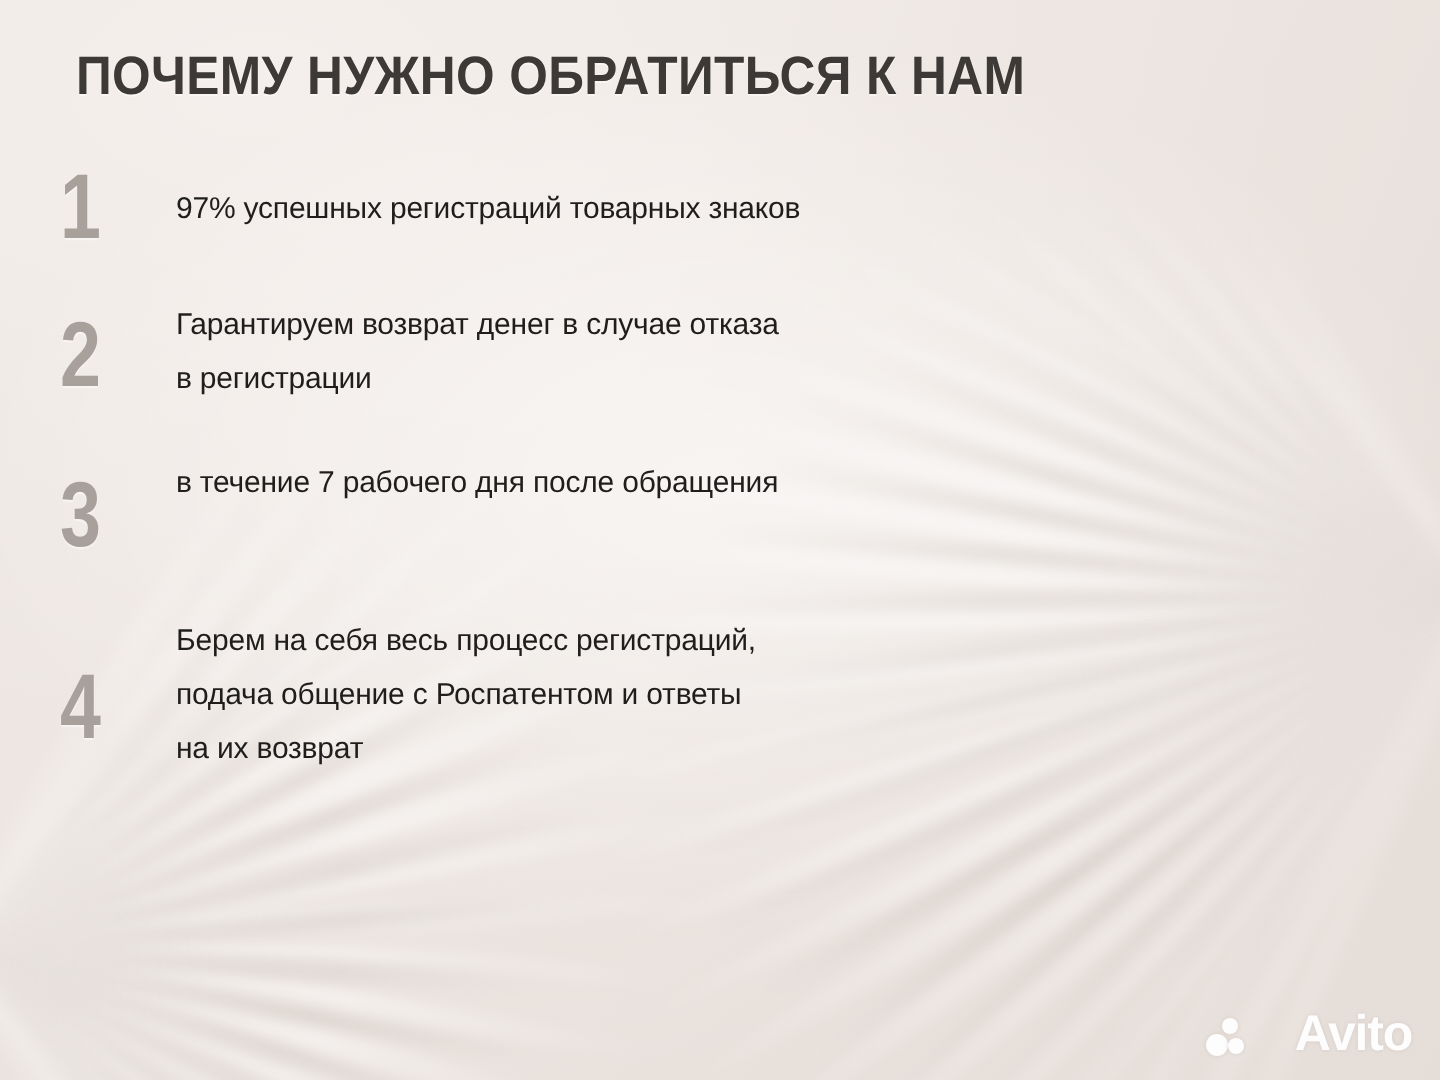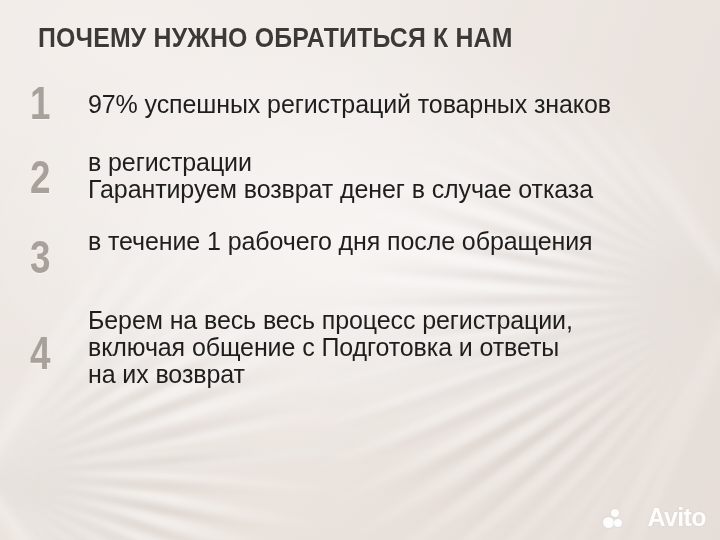--- a/index.html
+++ b/index.html
@@ -107,21 +107,21 @@
     color: #a8a19b;
     transform: scaleX(0.80);
     transform-origin: left center;
     letter-spacing: -1px;
     text-shadow: 0 1px 1px rgba(255,255,255,0.5);
     user-select: none;
   }
 
   .row .body {
     flex: 1 1 auto;
-    font-size: 25px;
+    font-size: 15px;
     line-height: 27px;
     color: #201e1d;
     letter-spacing: -0.1px;
     padding-top: 1px;
   }
   .row .body .line { display: block; white-space: nowrap; }
 
   
   .row-1 { margin-bottom: 22px; }
   .row-1 .num { margin-top: -6px; }
@@ -271,37 +271,37 @@
     <div class="row row-1">
       <div class="num">1</div>
       <div class="body">
         <span class="line">97%  успешных регистраций товарных знаков</span>
       </div>
     </div>
 
     <div class="row row-2">
       <div class="num">2</div>
       <div class="body">
+        <span class="line">Гарантируем возврат денег в случае отказа</span>
         <span class="line">в регистрации</span>
-        <span class="line">Гарантируем возврат денег в случае отказа</span>
       </div>
     </div>
 
     <div class="row row-3">
       <div class="num">3</div>
       <div class="body">
-        <span class="line">в течение 1 рабочего дня после обращения</span>
+        <span class="line">в течение 7 рабочего дня после обращения</span>
       </div>
     </div>
 
     <div class="row row-4">
       <div class="num">4</div>
       <div class="body">
-        <span class="line">Берем на весь весь процесс регистрации,</span>
-        <span class="line">включая общение с Подготовка и ответы</span>
+        <span class="line">Берем на себя весь процесс регистраций,</span>
+        <span class="line">подача общение с Роспатентом и ответы</span>
         <span class="line">на их возврат</span>
       </div>
     </div>
 
   </div>
 
   <div class="avito">
     <span class="avito-dots">
       <i class="d1"></i>
         <i class="d2"></i>

